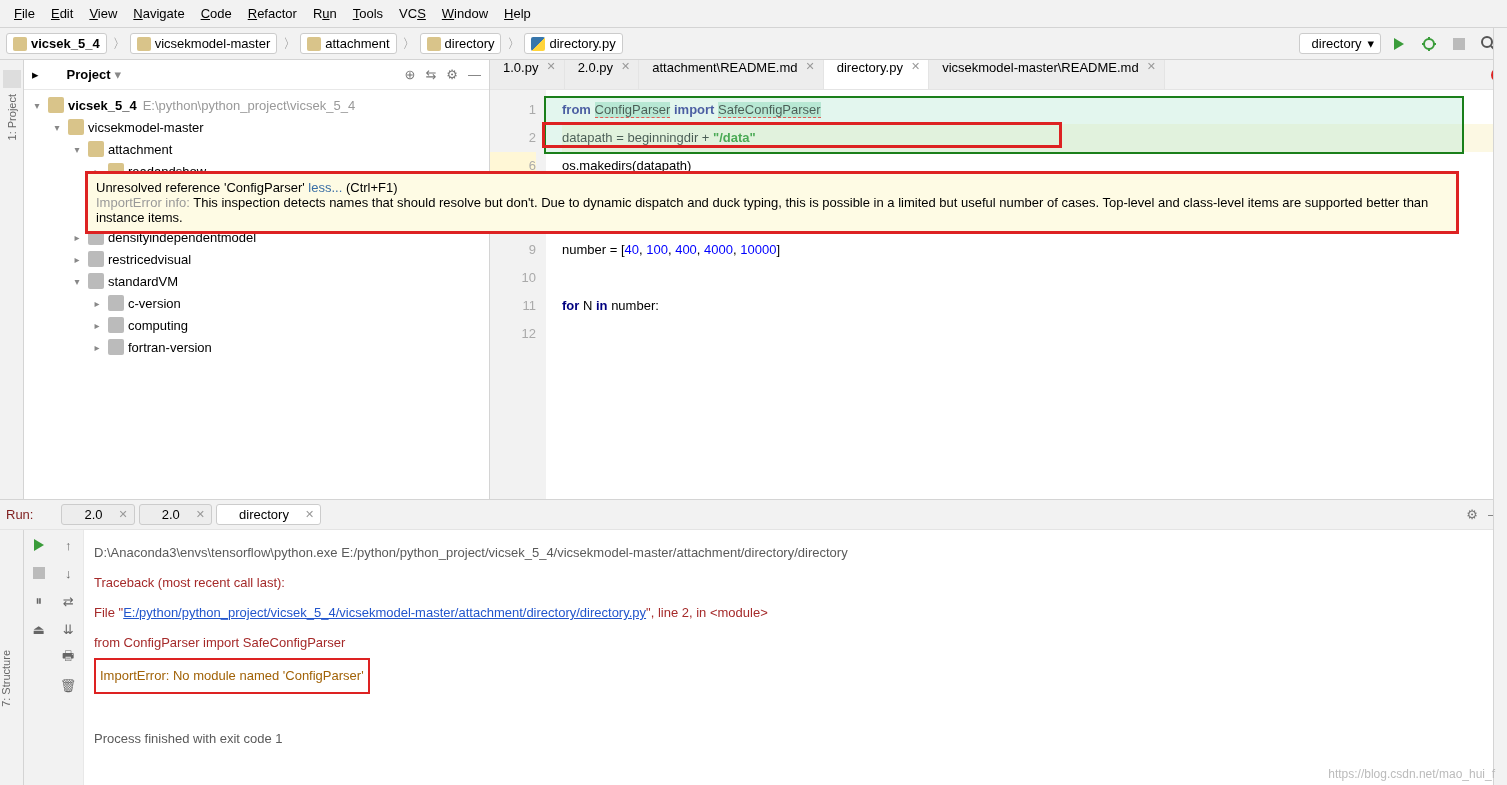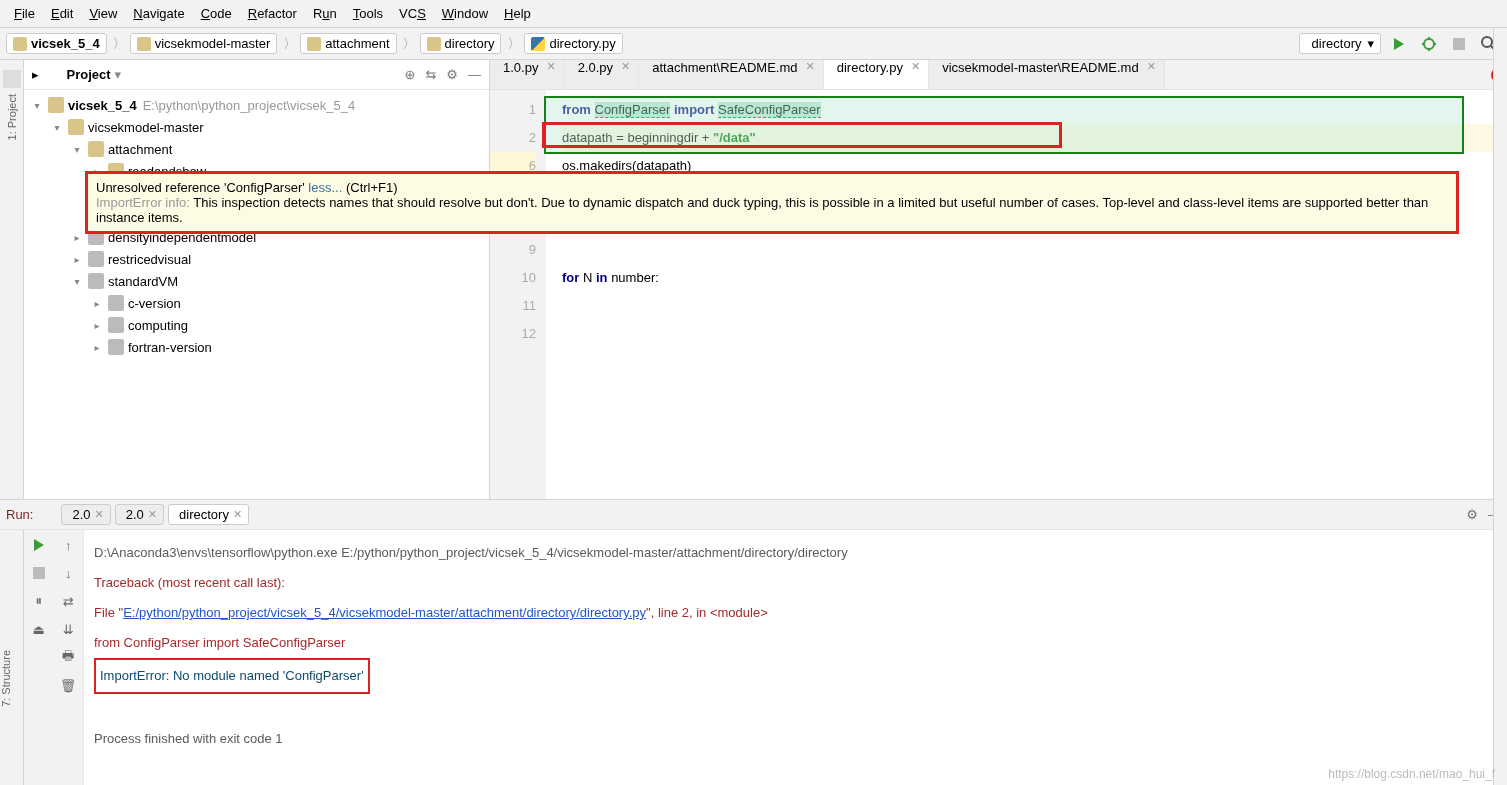--- a/index.html
+++ b/index.html
@@ -47,33 +47,33 @@
 .err{background:#b8e8d4;border-bottom:1px dashed red}
 .greenbox{position:absolute;border:2px solid #1a7f1a;background:rgba(184,232,212,.4);top:6px;left:-2px;width:920px;height:58px;pointer-events:none}
 .redbox1{position:absolute;border:3px solid #d22;top:32px;left:-4px;width:520px;height:26px;pointer-events:none}
 .tooltip{position:absolute;top:171px;left:85px;width:1374px;background:#fefbe4;border:3px solid #d22;padding:6px 8px;font-size:13px;z-index:10}
 .tooltip .less{color:#3a6ea5}
 .tooltip .ii{color:#999}
 .errmark{position:absolute;right:2px;top:8px;width:14px;height:14px;background:#d22;border-radius:50%;color:#fff;font-size:10px;display:flex;align-items:center;justify-content:center}
 .runpanel{height:285px;display:flex;flex-direction:column;background:#fff}
 .run-tabs{height:30px;background:#f2f2f2;display:flex;align-items:center;padding:0 6px;border-bottom:1px solid #e4e4e4}
 .run-tabs .lbl{color:#7f1d1d;margin-right:28px}
-.rt{display:flex;align-items:center;padding:2px 6px;gap:4px;background:#ededed;border:1px solid #ccc;border-radius:3px;margin-right:4px}
+.rt{display:flex;align-items:center;padding:2px 6px;gap:16px;background:#ededed;border:1px solid #ccc;border-radius:3px;margin-right:4px}
 .rt.active{background:#fff}
 .rt .x{color:#999;font-size:11px}
 .run-body{flex:1;display:flex}
 .run-left{width:24px;background:#f2f2f2;border-right:1px solid #d4d4d4}
 .run-tools{width:60px;background:#f2f2f2;border-right:1px solid #e8e8e8;display:flex}
 .rt-col{width:30px;display:flex;flex-direction:column;align-items:center;padding-top:6px;gap:10px}
 .rt-ico{width:18px;height:18px;display:flex;align-items:center;justify-content:center;color:#666}
 .console{flex:1;padding:8px 10px;font-family:"SimSun","Courier New",monospace;font-size:16px;line-height:30px;overflow:auto}
 .console .cmd{color:#5a5a5a}
 .console .tb{color:#a52a2a}
 .console .lnk{color:#2255cc;text-decoration:underline}
-.console .redbox2{display:inline-block;border:2px solid #d22;padding:1px 4px;color:#0c4a6e}
+.console .redbox2{display:inline-block;border:2px solid #d22;padding:1px 4px;color:#a16207}
 .console .exit{color:#5a5a5a}
 .rightstrip{position:absolute;right:0;top:28px;width:14px;background:#f2f2f2;border-left:1px solid #d4d4d4;height:757px}
 .watermark{position:absolute;right:12px;bottom:4px;color:#bbb;font-size:12px}
 .ico{display:inline-block;border-radius:2px}
 .chev{color:#888;margin:0 4px}
 svg{display:block}
 </style>
 </head>
 <body>
 
@@ -277,20 +277,21 @@
           <div>12</div>
       </div>
       <div class="code">
         <div class="greenbox"></div>
         <div class="redbox1"></div>
         <div class="ln"><span class="kw">from </span><span class="err">ConfigParser</span><span class="kw"> import </span><span class="err">SafeConfigParser</span></div>
         <div class="ln hlrow"><span>datapath = beginningdir + </span><span class="str">"/data"</span></div>
         <div class="ln">os.makedirs(datapath)</div>
         <div class="ln">os.chdir(datapath)</div>
         <div class="ln"> </div>
+        <div class="ln"><span>number = [</span><span class="num">40</span><span>, </span><span class="num">100</span><span>, </span><span class="num">400</span><span>, </span><span class="num">4000</span><span>, </span><span class="num">10000</span><span>]</span></div>
         <div class="ln"> </div>
         <div class="ln"><span class="kw">for</span><span> N </span><span class="kw">in</span><span> number:</span></div>
       </div>
     </div>
   </div>
 </div>
 
 <div class="tooltip">
   <span>Unresolved reference 'ConfigParser' </span><span class="less">less...</span><span> (Ctrl+F1)</span><br>
   <span class="ii">ImportError info: </span><span>This inspection detects names that should resolve but don't. Due to dynamic dispatch and duck typing, this is possible in a limited but useful number of cases. Top-level and class-level items are supported better than instance items.</span>

